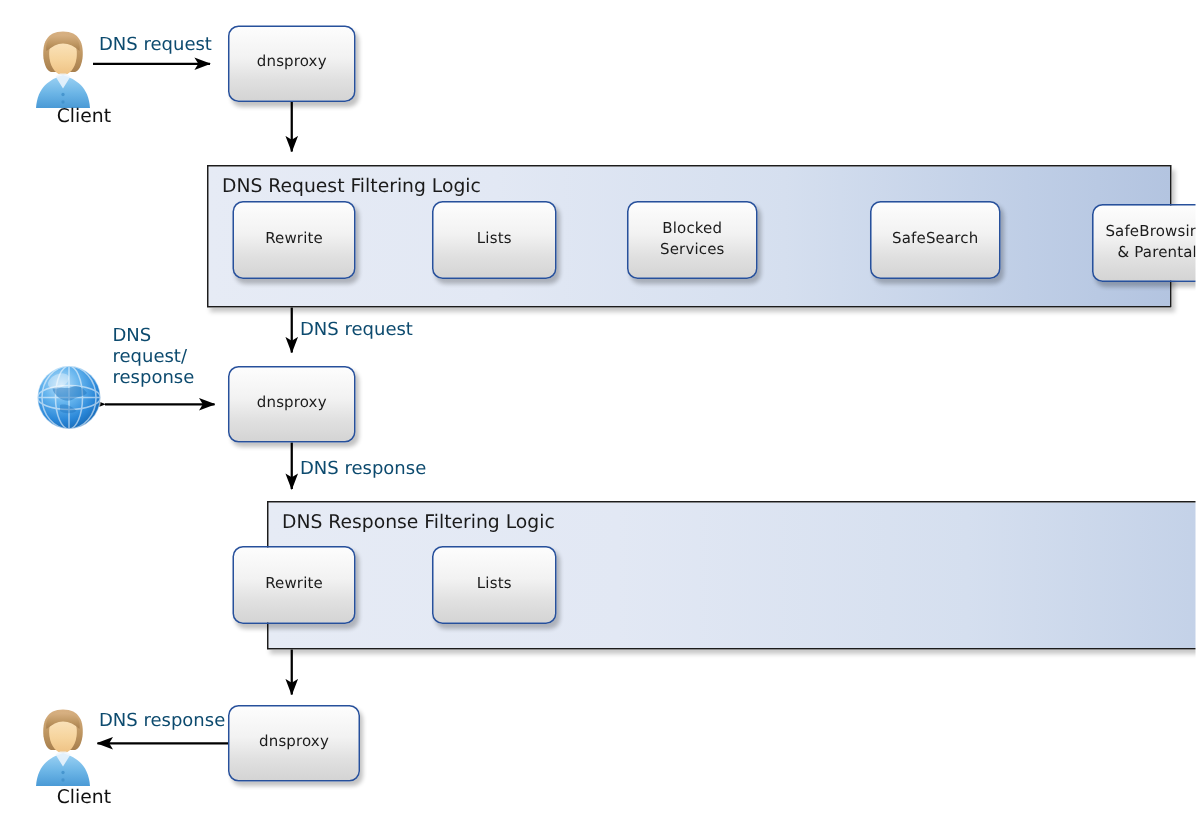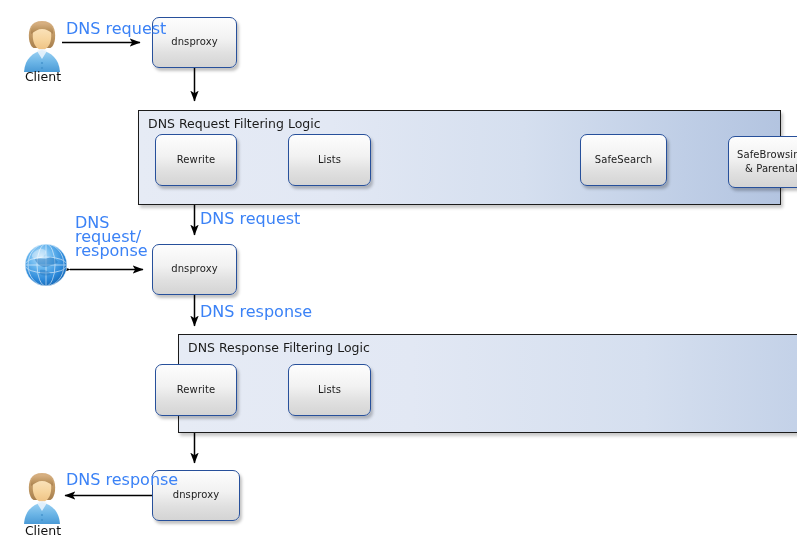--- a/index.html
+++ b/index.html
@@ -32,29 +32,29 @@
     box-shadow:2px 3px 3px rgba(0,0,0,0.22);
     padding-left:16px;
   }
   .group-title{
     position:absolute;left:9px;top:5px;
     font-size:12.5px;color:#1b1b1b;white-space:nowrap;
   }
 
   
   .elabel{
-    position:absolute;font-size:16px;line-height:14px;color:#3b82f6;
+    position:absolute;font-size:12px;line-height:14px;color:#0c4a6e;
     white-space:pre;background:transparent;
   }
   .elabel.ctr{text-align:left;}
 
   
   .caption{
     position:absolute;font-size:12.5px;line-height:14px;
-    text-align:center;color:#101010;white-space:pre;
+    text-align:right;color:#101010;white-space:pre;
   }
 
   
   svg.layer{position:absolute;left:0;top:0;width:797px;height:558px;overflow:visible;}
   svg.layer.lines{pointer-events:none;}
 </style>
 </head>
 <body>
 
 <div id="stage">
@@ -187,20 +187,24 @@
   <div class="node" style="left:152px;top:470px;width:88px;height:51px;">dnsproxy</div>
 
   <div class="group" style="left:138px;top:110px;width:643px;height:95px;">
     <div class="group-title">DNS Request Filtering Logic</div>
   </div>
 
   <div class="node" style="left:155px;top:134px;width:82px;height:52px;">Rewrite</div>
 
   <div class="node" style="left:288px;top:134px;width:83px;height:52px;">Lists</div>
 
+  <div class="node" style="left:418px;top:134px;width:87px;height:52px;">
+    <span style="white-space:pre-line;">Blocked
+Services</span>
+  </div>
 
   <div class="node" style="left:580px;top:134px;width:87px;height:52px;">SafeSearch</div>
 
   <div class="node" style="left:680px;top:136px;width:87px;height:52px;margin-left:48px;">
     <span style="white-space:pre-line;">SafeBrowsing
 &amp; Parental</span>
   </div>
 
   <div class="group" style="left:138px;top:334px;width:778px;height:99px;margin-left:40px;">
     <div class="group-title">DNS Response Filtering Logic</div>

